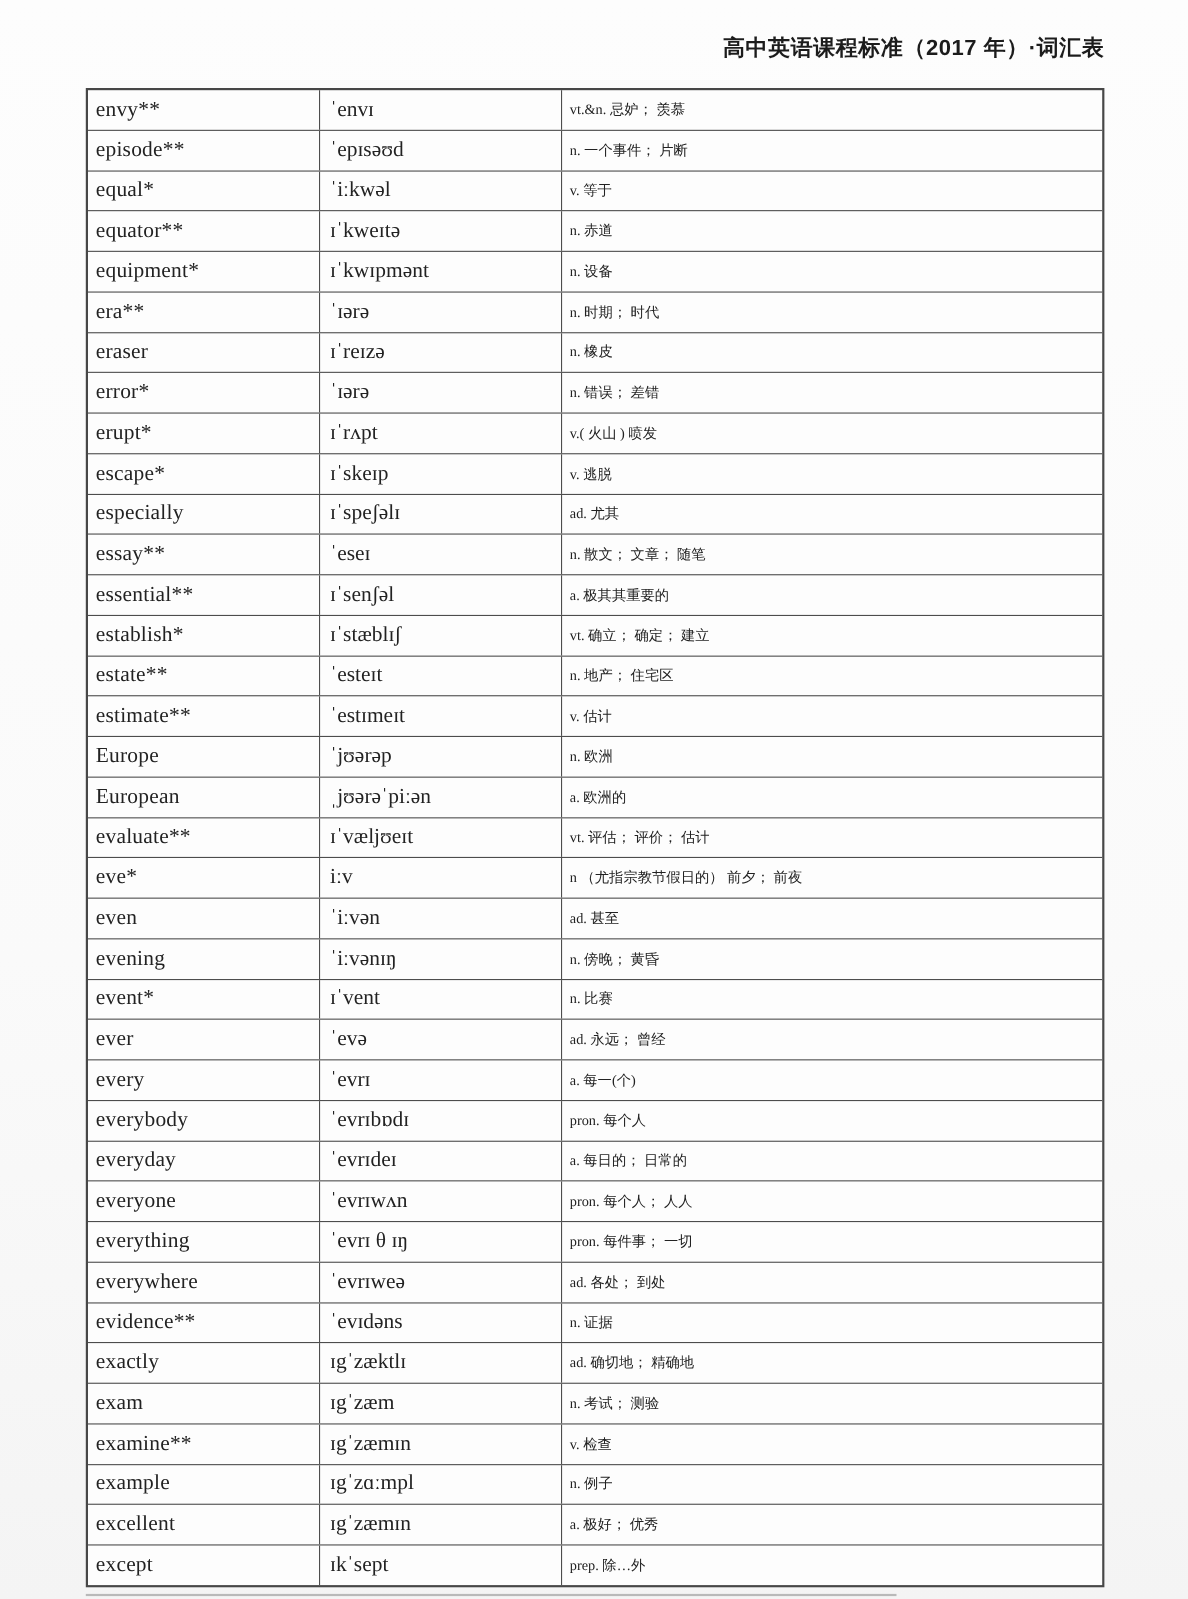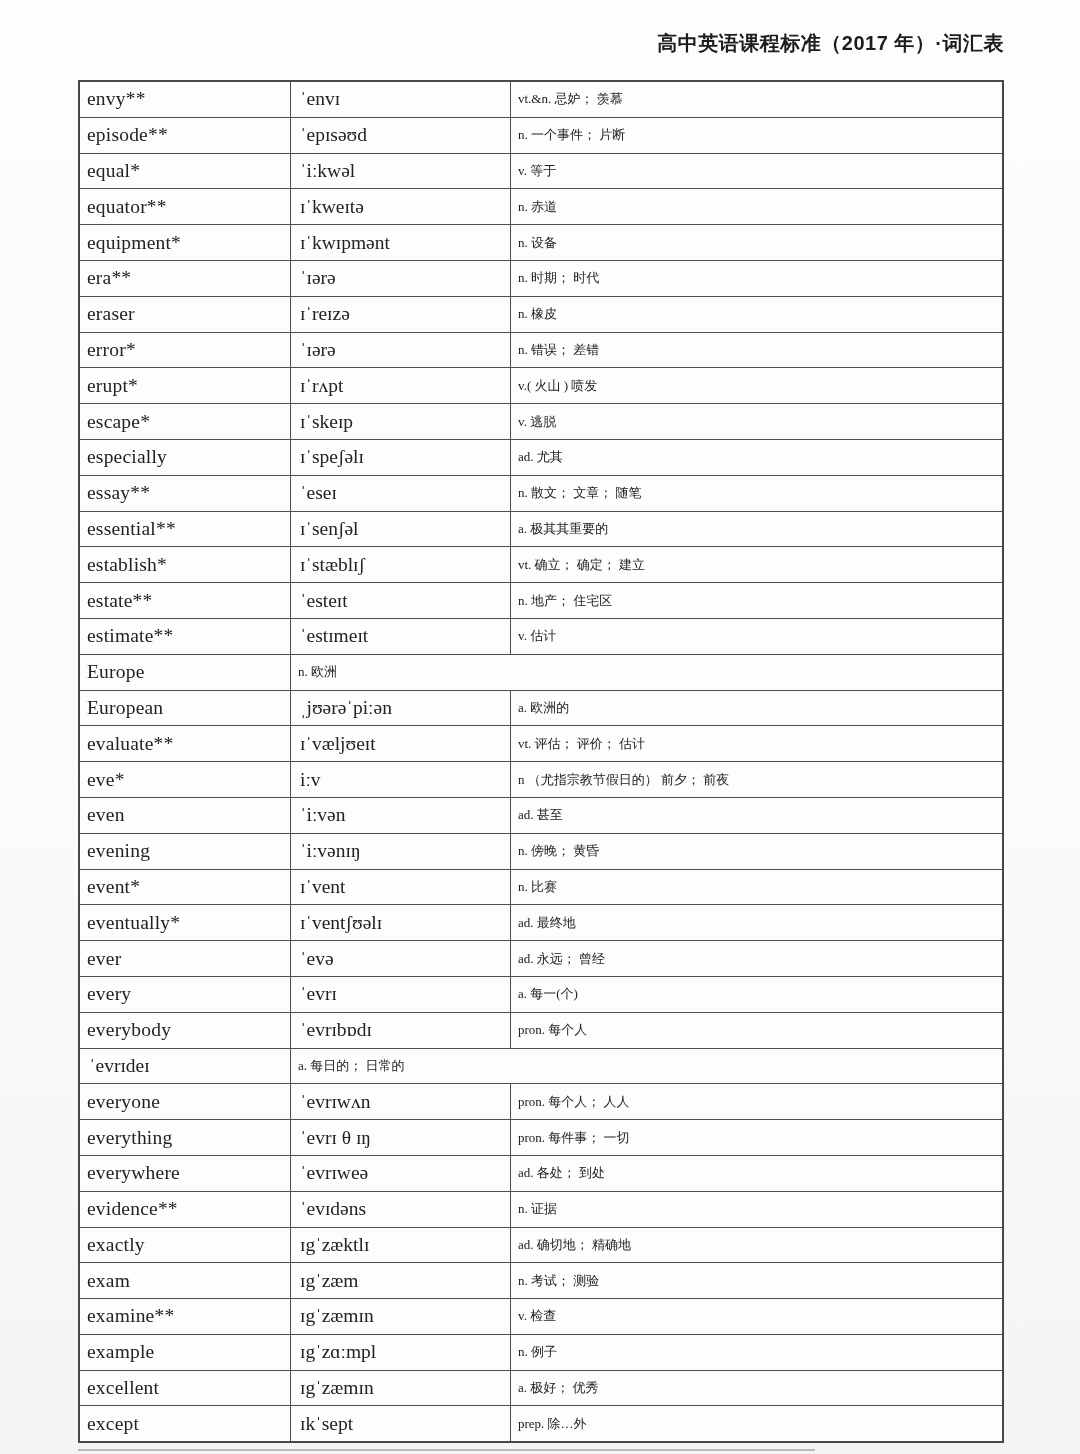--- a/index.html
+++ b/index.html
@@ -152,20 +152,21 @@
         <div class="cell phonetic">ˈesteɪt</div>
         <div class="cell definition">n. 地产； 住宅区</div>
       </div>
       <div class="row">
         <div class="cell word">estimate**</div>
         <div class="cell phonetic">ˈestɪmeɪt</div>
         <div class="cell definition">v. 估计</div>
       </div>
       <div class="row">
         <div class="cell word">Europe</div>
+        <div class="cell phonetic">ˈjʊərəp</div>
         <div class="cell definition">n. 欧洲</div>
       </div>
       <div class="row">
         <div class="cell word">European</div>
         <div class="cell phonetic">ˌjʊərəˈpiːən</div>
         <div class="cell definition">a. 欧洲的</div>
       </div>
       <div class="row">
         <div class="cell word">evaluate**</div>
         <div class="cell phonetic">ɪˈvæljʊeɪt</div>
@@ -185,40 +186,36 @@
         <div class="cell word">evening</div>
         <div class="cell phonetic">ˈiːvənɪŋ</div>
         <div class="cell definition">n. 傍晚； 黄昏</div>
       </div>
       <div class="row">
         <div class="cell word">event*</div>
         <div class="cell phonetic">ɪˈvent</div>
         <div class="cell definition">n. 比赛</div>
       </div>
       <div class="row">
-        <div class="cell word">eventually*</div>
-        <div class="cell phonetic">ɪˈventʃʊəlɪ</div>
-        <div class="cell definition">ad. 最终地</div>
-      </div>
-      <div class="row">
         <div class="cell word">ever</div>
         <div class="cell phonetic">ˈevə</div>
         <div class="cell definition">ad. 永远； 曾经</div>
       </div>
       <div class="row">
         <div class="cell word">every</div>
         <div class="cell phonetic">ˈevrɪ</div>
         <div class="cell definition">a. 每一(个)</div>
       </div>
       <div class="row">
         <div class="cell word">everybody</div>
         <div class="cell phonetic">ˈevrɪbɒdɪ</div>
         <div class="cell definition">pron. 每个人</div>
       </div>
       <div class="row">
+        <div class="cell word">everyday</div>
         <div class="cell phonetic">ˈevrɪdeɪ</div>
         <div class="cell definition">a. 每日的； 日常的</div>
       </div>
       <div class="row">
         <div class="cell word">everyone</div>
         <div class="cell phonetic">ˈevrɪwʌn</div>
         <div class="cell definition">pron. 每个人； 人人</div>
       </div>
       <div class="row">
         <div class="cell word">everything</div>

